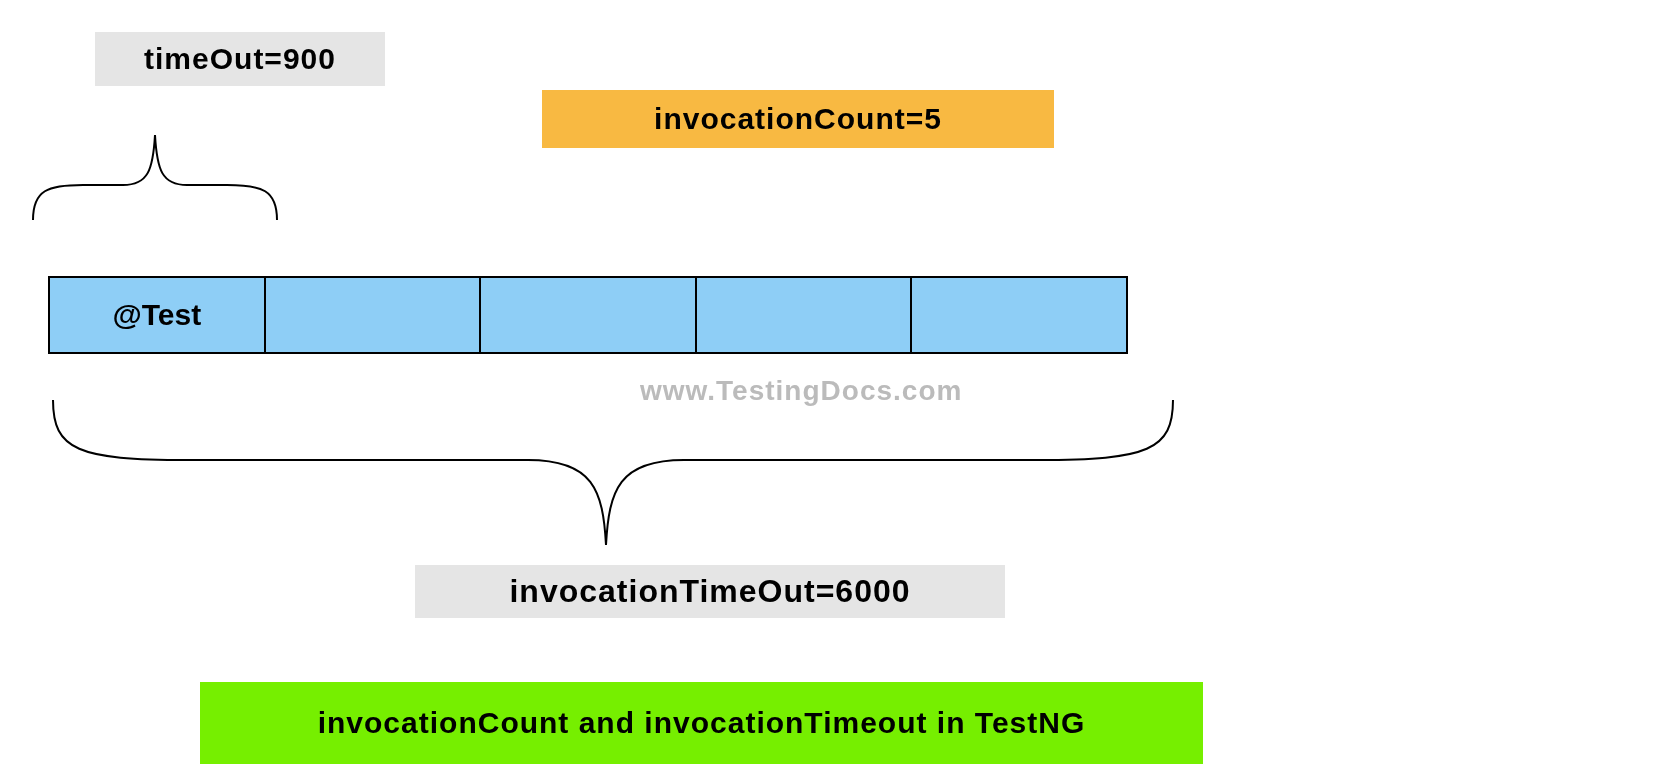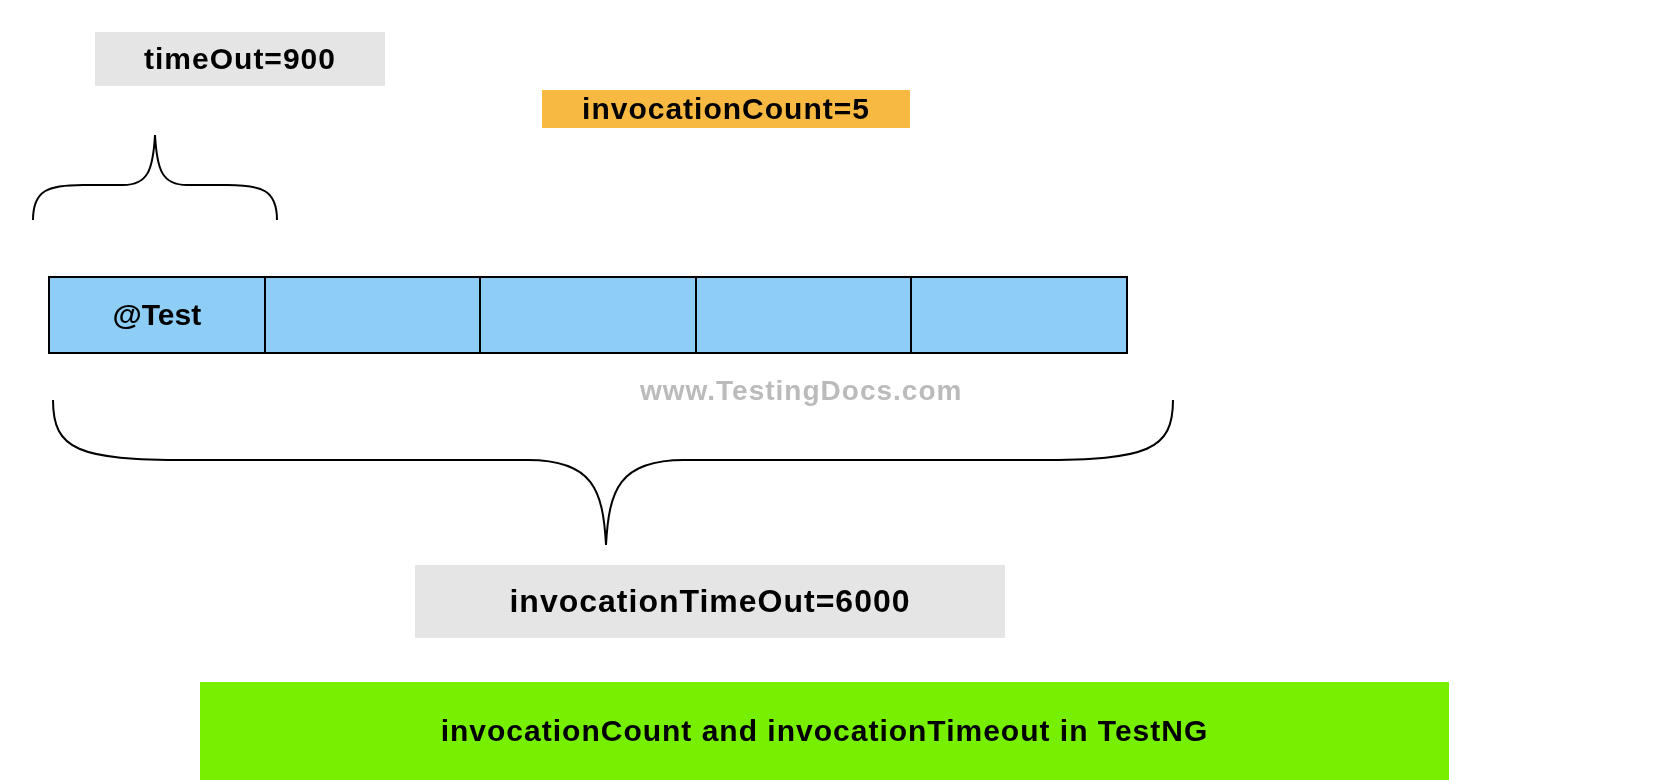--- a/index.html
+++ b/index.html
@@ -35,35 +35,35 @@
       color: #000;
     }
     .timeout-label {
       left: 95px;
       top: 32px;
       width: 290px;
     }
     .invcount-label {
       left: 542px;
       top: 90px;
-      width: 368px;
-      padding: 2px 20px;
+      width: 512px;
+      padding: 12px 20px;
     }
     .invtimeout-label {
       left: 415px;
       top: 565px;
       width: 590px;
-      padding: 18px 20px;
+      padding: 8px 20px;
       font-size: 32px;
     }
     .title-label {
       left: 200px;
       top: 682px;
-      width: 1249px;
-      padding: 32px;
+      width: 1003px;
+      padding: 24px;
       font-size: 30px;
     }
     .test-bar {
       position: absolute;
       left: 48px;
       top: 276px;
       width: 1078px;
       height: 78px;
       display: flex;
     }

